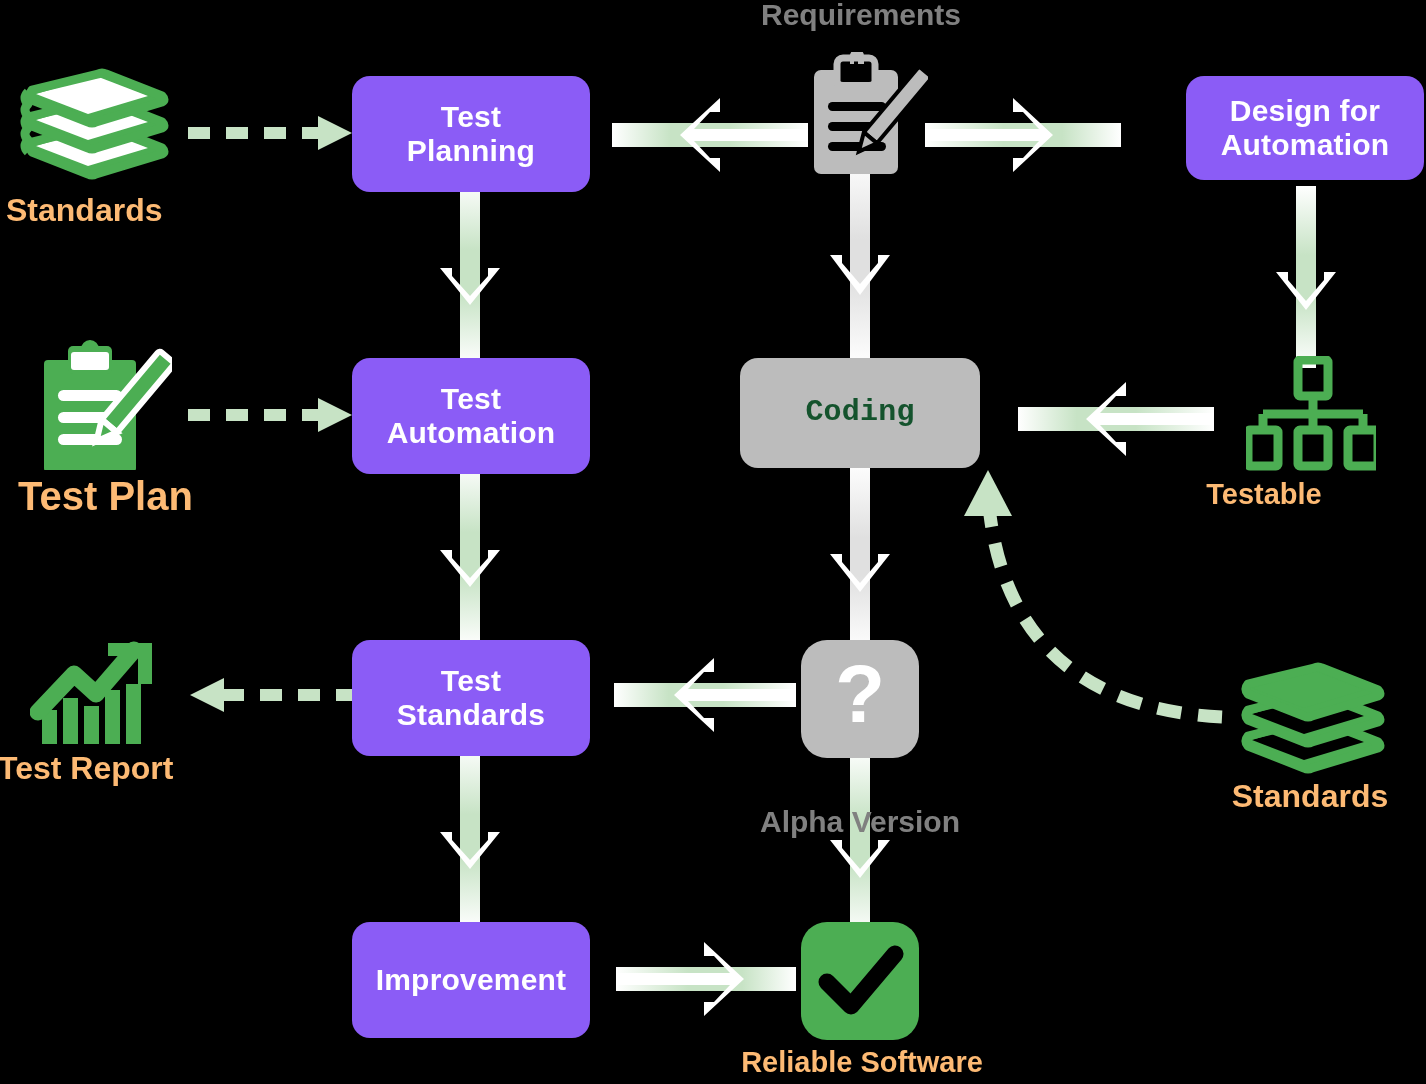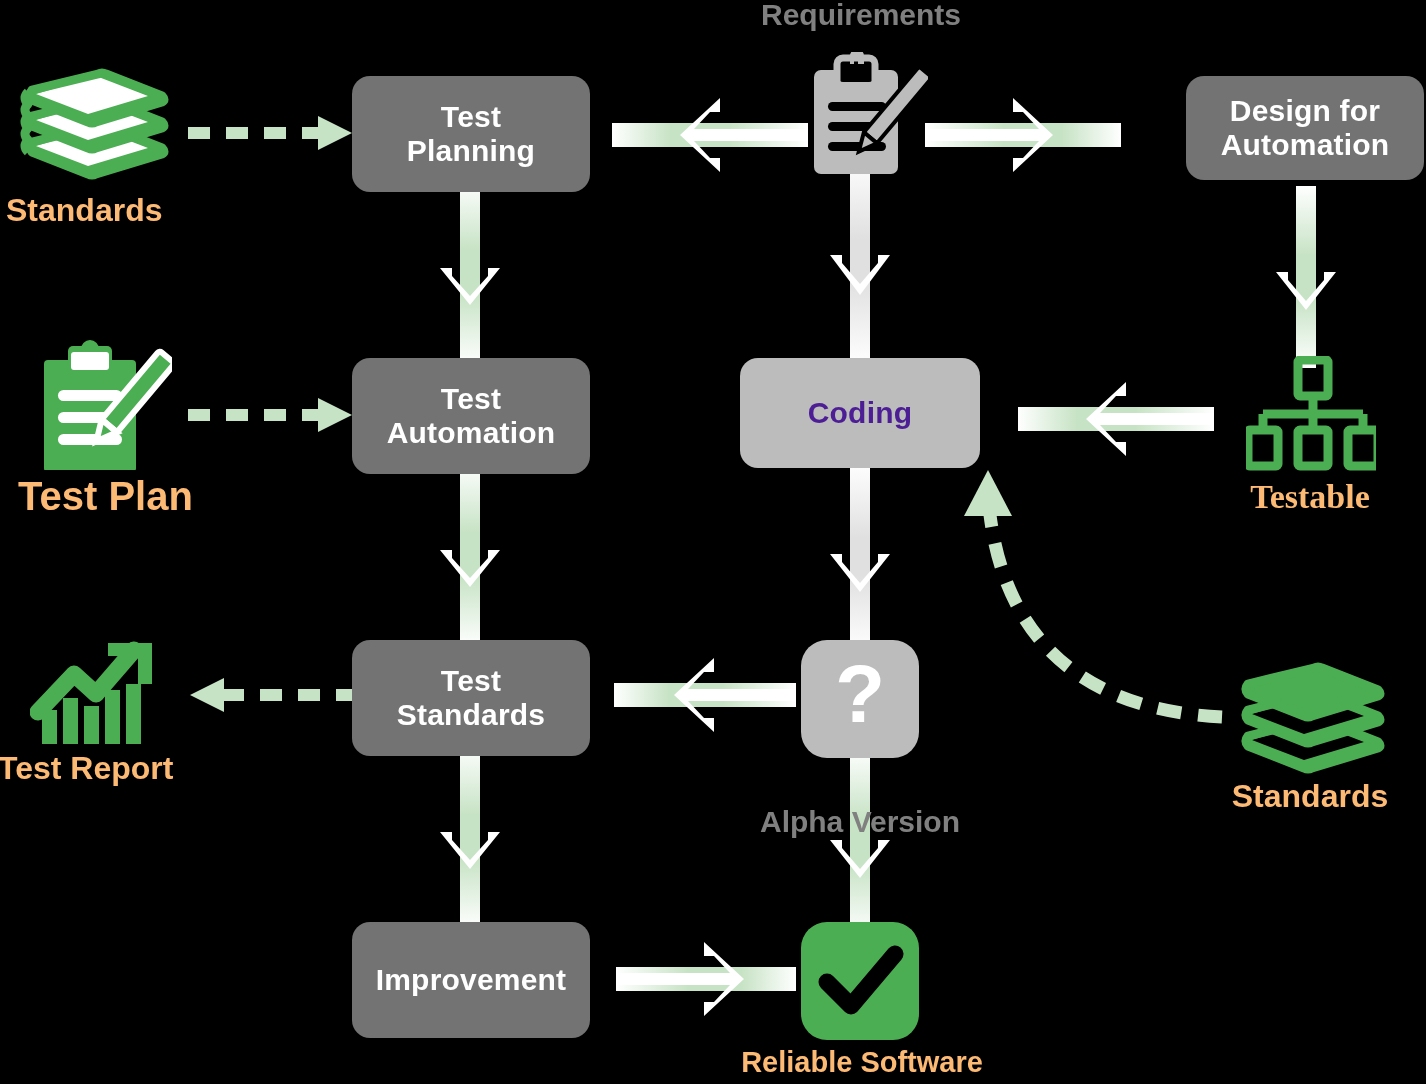--- a/index.html
+++ b/index.html
@@ -4,22 +4,22 @@
 <style>
   html,body{margin:0;padding:0;background:#000;}
   body{width:1426px;height:1084px;position:relative;overflow:hidden;
        font-family:"Liberation Sans",sans-serif;}
   #stage{position:absolute;left:0;top:0;width:1426px;height:1084px;}
 
   
   .box{position:absolute;display:flex;align-items:center;justify-content:center;
        text-align:center;border-radius:18px;box-sizing:border-box;
        font-weight:bold;line-height:1.12;letter-spacing:.2px;}
-  .box.green{background:#737373;color:#ffffff;}
-  .box.gray{background:#BCBCBC;color:#4c1d95;}
+  .box.green{background:#8b5cf6;color:#ffffff;}
+  .box.gray{background:#BCBCBC;color:#14532d;font-family:Liberation Mono, monospace;}
   .box .txt{display:block;padding:0 8px;}
 
   
   .cap{position:absolute;font-weight:bold;white-space:nowrap;}
   .cap.green{color:#fdba74;}
   .cap.gray{color:#808080;}
   .cap.center{transform:translateX(-50%);text-align:center;}
 
   
   .icon{position:absolute;}
@@ -301,21 +301,21 @@
         <rect x="52" y="4" width="30" height="36" rx="2"></rect>
         <path d="M67 40 L67 58"></path>
         <path d="M17 58 L117 58"></path>
         <path d="M17 58 L17 74 M67 58 L67 74 M117 58 L117 74"></path>
         <rect x="2" y="74" width="30" height="36" rx="2"></rect>
         <rect x="52" y="74" width="30" height="36" rx="2"></rect>
         <rect x="102" y="74" width="30" height="36" rx="2"></rect>
       </g>
     </svg>
   </div>
-  <div class="cap green center" style="left:1310px;top:478px;font-size:34px;line-height:1.14;font-family:Liberation Serif, serif;">
+  <div class="cap green center" style="left:1264px;top:478px;font-size:29px;line-height:1.14;">
     <span>Testable</span><br>
   </div>
 
   <div class="icon" style="left:1230px;top:660px;">
     <svg width="160" height="130" viewBox="0 0 160 130">
       <path d="M18 76 q-4 5 0 10 l56 22 q4 2 8 0 l66 -20 q4 -2 0 -6 l-56 -22 q-4 -2 -8 0 Z" fill="#4CAE53"></path>
       <path d="M22 80 l52 20 l60 -18 l-52 -20 Z" fill="#000000"></path>
       <path d="M18 76 q-4 5 0 10 l56 22 q4 2 8 0 l66 -20 q4 -2 0 -6 l-56 -22 q-4 -2 -8 0 Z" fill="none" stroke="#4CAE53" stroke-width="9" stroke-linejoin="round"></path>
       <path d="M18 50 q-4 5 0 10 l56 22 q4 2 8 0 l66 -20 q4 -2 0 -6 l-56 -22 q-4 -2 -8 0 Z" fill="#4CAE53"></path>
       <path d="M22 54 l52 20 l60 -18 l-52 -20 Z" fill="#000000"></path>

